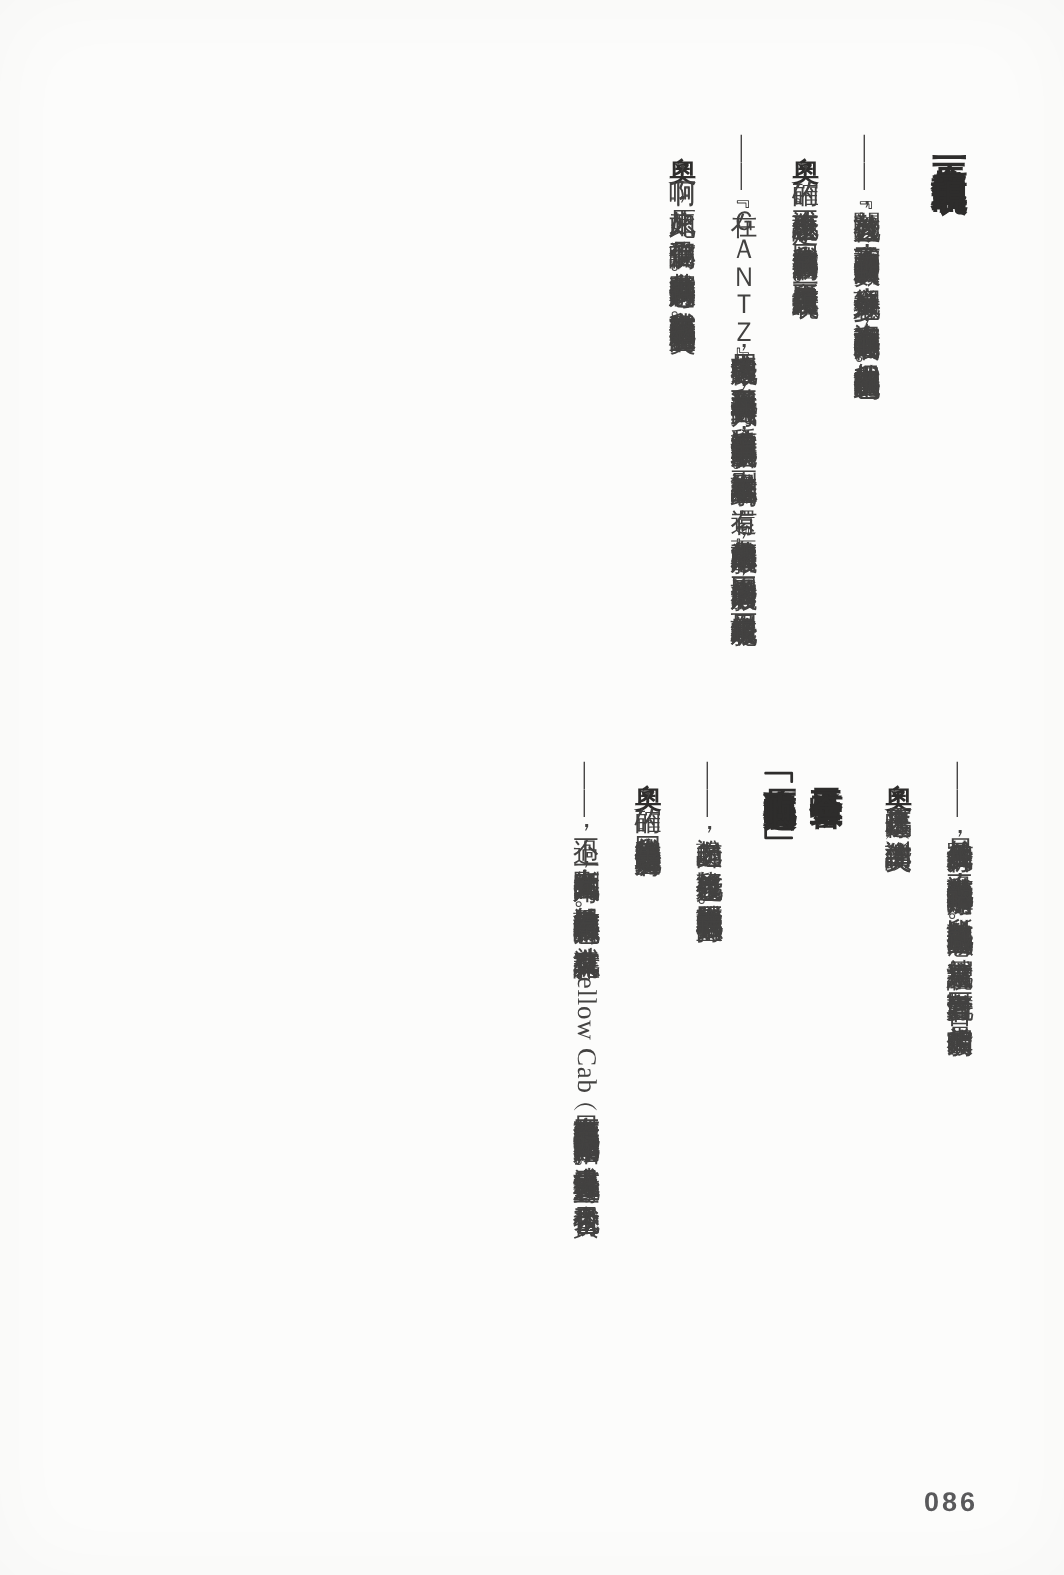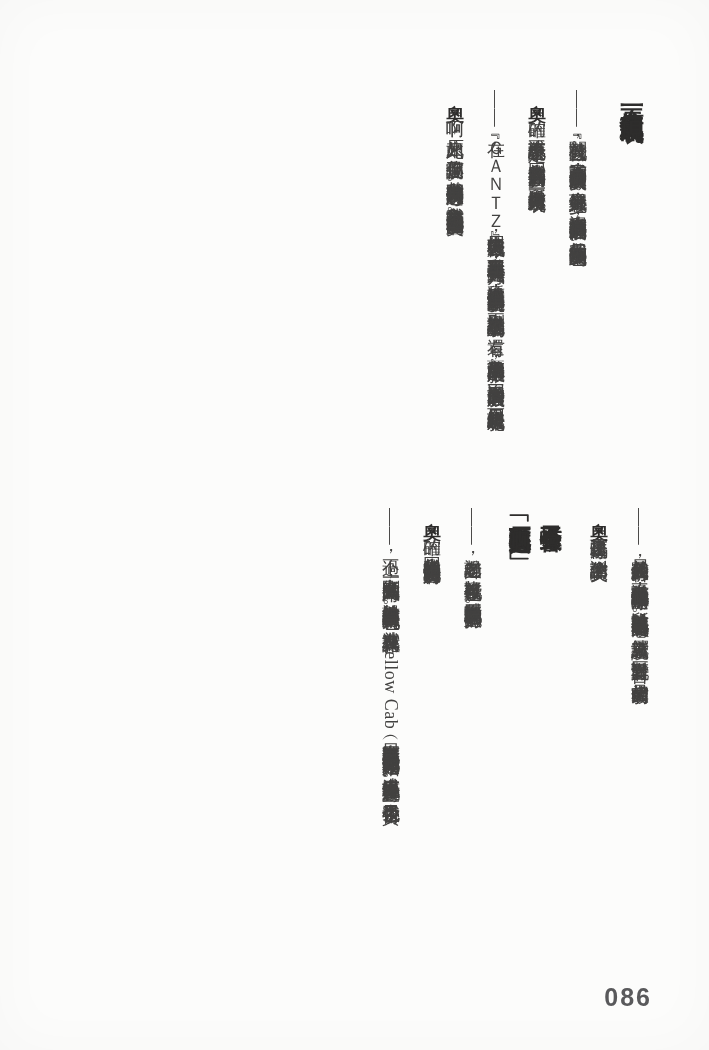--- a/index.html
+++ b/index.html
@@ -66,21 +66,21 @@
     font-weight:700;
     color:var(--ink-strong);
     margin-inline-end:0.85em;
   }
   .page-number{
     position:absolute;
     right:57px;
     bottom:38px;
     font-family:"Liberation Sans","DejaVu Sans",sans-serif;
     font-weight:700;
-    font-size:25px;
+    font-size:18px;
     letter-spacing:2px;
     color:var(--pagenum);
   }
 </style>
 </head>
 <body>
 
 <div class="page">
   <div class="vsection vsection-top">
       <h1>不擅長一直使用相同的表現</h1>

